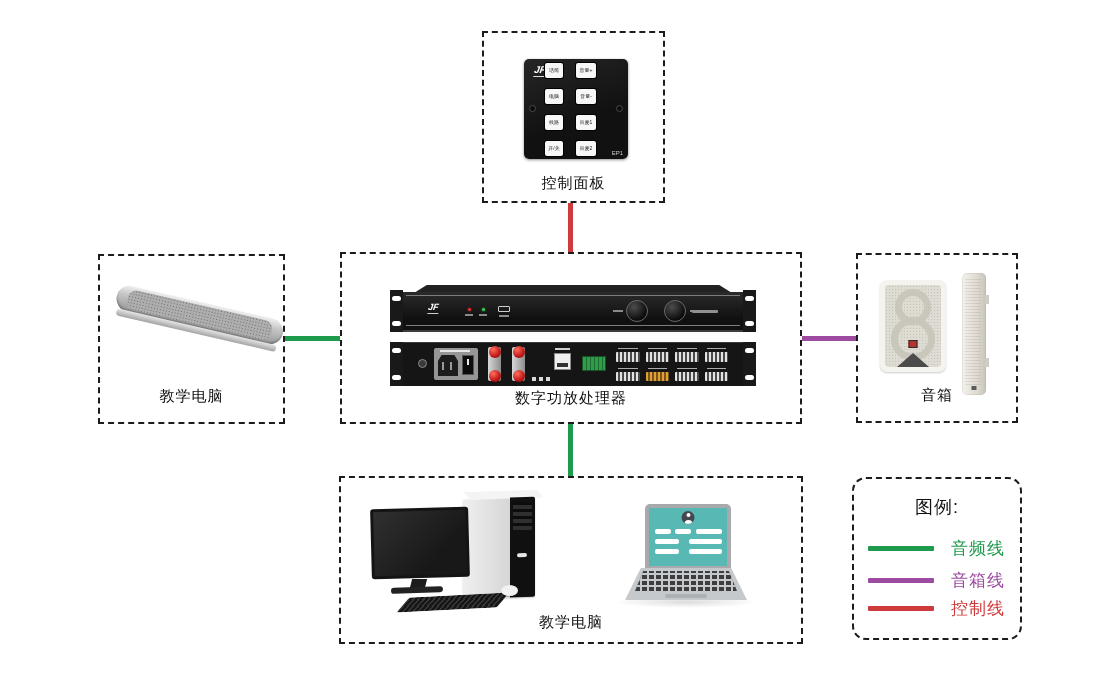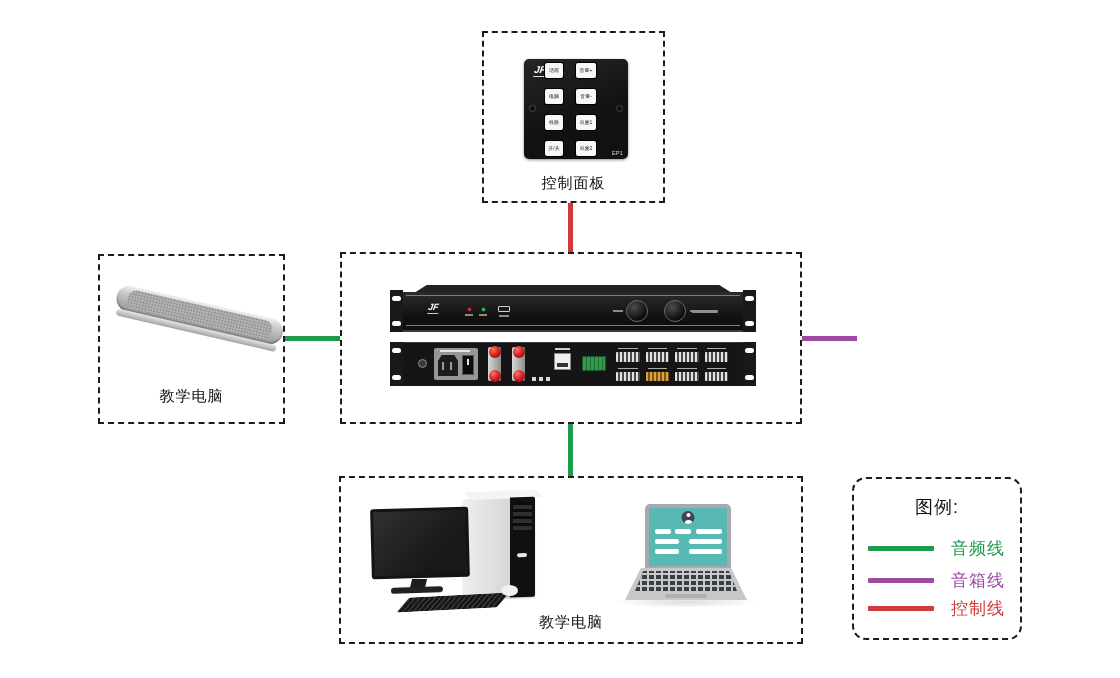--- a/index.html
+++ b/index.html
@@ -246,22 +246,39 @@
       <div class="ear l">
           <div class="hole t"></div>
           <div class="hole b"></div>
         </div>
       <div class="ear r">
           <div class="hole t"></div>
           <div class="hole b"></div>
         </div>
     </div>
 
-  </div>
-
+    <div class="box-label">数字功放处理器</div>
+  </div>
+
+  <div class="dbox box-speaker">
+    <div class="wspk">
+      <div class="wspk-grille">
+        <div class="drv hi"></div>
+        <div class="drv lo"></div>
+      </div>
+      <div class="wspk-badge"></div>
+      <div class="wspk-tri"></div>
+    </div>
+    <div class="cspk">
+      <div class="cspk-tab t"></div>
+      <div class="cspk-tab b"></div>
+      <div class="cspk-logo"></div>
+    </div>
+    <div class="box-label">音箱</div>
+  </div>
 
   <div class="dbox box-computer">
     <div class="tower">
       <div class="tower-front">
         <div class="tower-btn"></div>
       </div>
     </div>
     <div class="monitor">
       <div class="monitor-screen"></div>
     </div>

